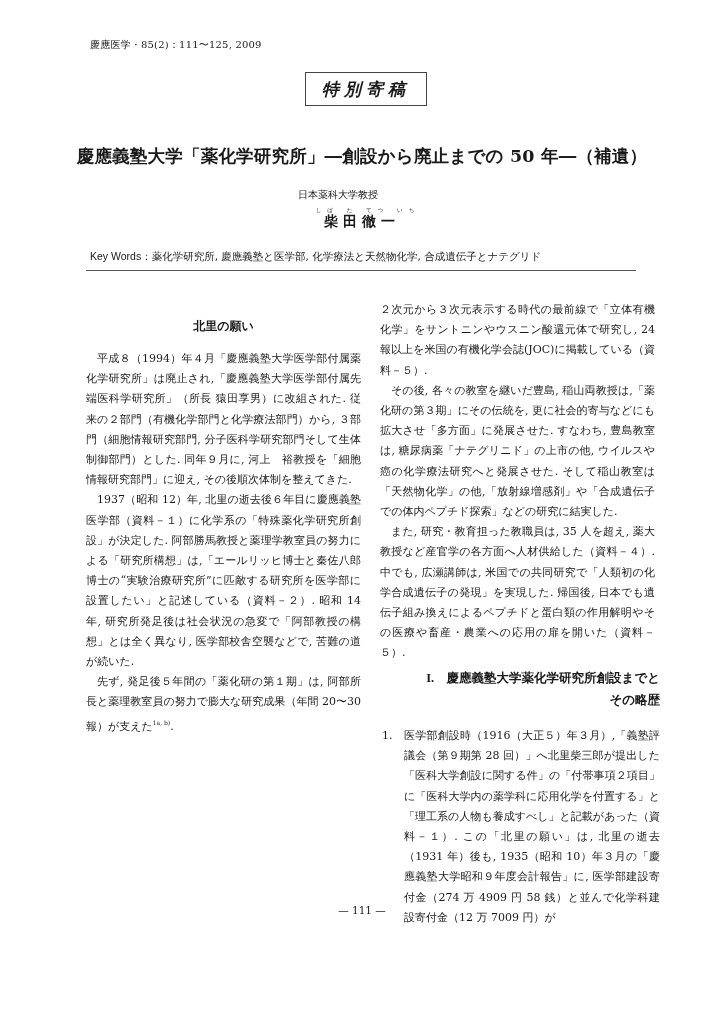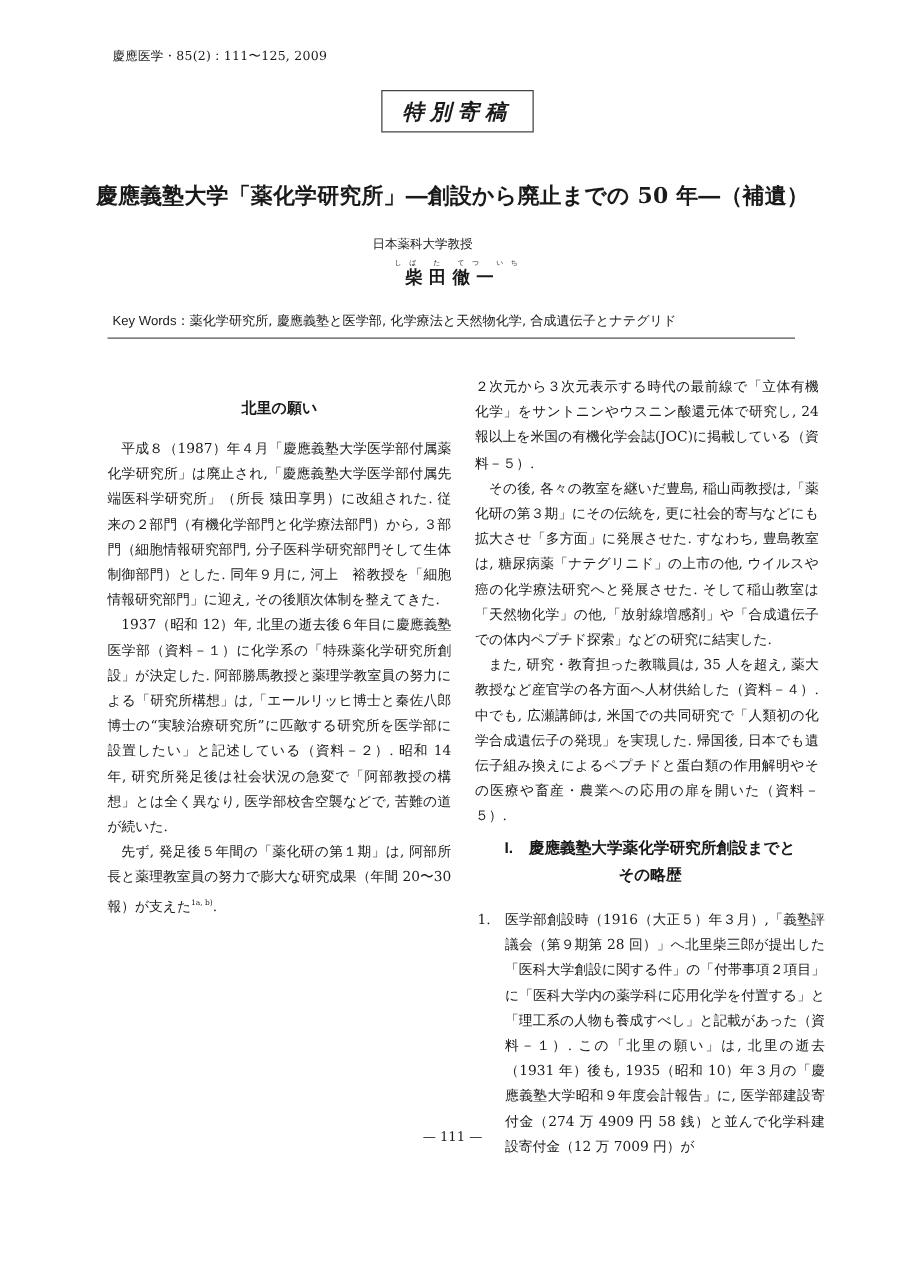--- a/index.html
+++ b/index.html
@@ -33,22 +33,22 @@
   .col { position: absolute; width: 275px; font-size: 11px; line-height: 20.2px; text-align: justify; }
   .col-left { left: 86px; top: 318px; }
   .col-right { left: 380px; top: 300px; }
   .col p { margin: 0; text-indent: 1em; }
   .col p.noindent { text-indent: 0; }
   .sec-intro {
     position: absolute; left: 86px; width: 275px; top: 318px; text-align: center;
     font-family: "DejaVu Sans", sans-serif; font-weight: bold; font-size: 12px;
   }
   .sec-1 {
-    position: absolute; left: 380px; width: 280px; top: 667px; text-align: center;
-    font-family: Liberation Sans, sans-serif; font-weight: bold; font-size: 12.5px; line-height: 22px;
+    position: absolute; left: 380px; width: 280px; top: 667px; text-align: right;
+    font-family: Liberation Serif, serif; font-weight: bold; font-size: 12.5px; line-height: 22px;
   }
   .list-item { position: absolute; left: 382px; top: 726px; width: 278px; font-size: 11px; line-height: 20.2px; text-align: justify; }
   .list-item .num { position: absolute; left: 0; top: 0; }
   .list-item .body { margin-left: 22px; }
   .page-num { position: absolute; left: 0; width: 724px; top: 904px; text-align: center; font-size: 10.5px; }
   sup { font-size: 6px; }
 </style>
 </head>
 <body>
 
@@ -63,21 +63,21 @@
 <div class="author">柴田徹一</div>
 
 <div class="keywords">
   <span style="font-family:'Liberation Sans',sans-serif;">Key Words：</span><span>薬化学研究所, 慶應義塾と医学部, 化学療法と天然物化学, 合成遺伝子とナテグリド</span>
 </div>
 <div class="kw-rule"></div>
 
 <div class="sec-intro">北里の願い</div>
 
 <div class="col col-left" style="top:349px;">
-  <p>平成８（1987）年４月「慶應義塾大学医学部付属薬化学研究所」は廃止され,「慶應義塾大学医学部付属先端医科学研究所」（所長 猿田享男）に改組された. 従来の２部門（有機化学部門と化学療法部門）から, ３部門（細胞情報研究部門, 分子医科学研究部門そして生体制御部門）とした. 同年９月に, 河上　裕教授を「細胞情報研究部門」に迎え, その後順次体制を整えてきた.</p>
+  <p>平成８（1994）年４月「慶應義塾大学医学部付属薬化学研究所」は廃止され,「慶應義塾大学医学部付属先端医科学研究所」（所長 猿田享男）に改組された. 従来の２部門（有機化学部門と化学療法部門）から, ３部門（細胞情報研究部門, 分子医科学研究部門そして生体制御部門）とした. 同年９月に, 河上　裕教授を「細胞情報研究部門」に迎え, その後順次体制を整えてきた.</p>
   <p>1937（昭和 12）年, 北里の逝去後６年目に慶應義塾医学部（資料－１）に化学系の「特殊薬化学研究所創設」が決定した. 阿部勝馬教授と薬理学教室員の努力による「研究所構想」は,「エールリッヒ博士と秦佐八郎博士の“実験治療研究所”に匹敵する研究所を医学部に設置したい」と記述している（資料－２）. 昭和 14 年, 研究所発足後は社会状況の急変で「阿部教授の構想」とは全く異なり, 医学部校舎空襲などで, 苦難の道が続いた.</p>
   <p><span>先ず, 発足後５年間の「薬化研の第１期」は, 阿部所長と薬理教室員の努力で膨大な研究成果（年間 20〜30 報）が支えた</span><sup>1a, b)</sup><span>.</span></p>
 </div>
 
 <div class="col col-right">
   <p class="noindent">２次元から３次元表示する時代の最前線で「立体有機化学」をサントニンやウスニン酸還元体で研究し, 24 報以上を米国の有機化学会誌(JOC)に掲載している（資料－５）.</p>
   <p>その後, 各々の教室を継いだ豊島, 稲山両教授は,「薬化研の第３期」にその伝統を, 更に社会的寄与などにも拡大させ「多方面」に発展させた. すなわち, 豊島教室は, 糖尿病薬「ナテグリニド」の上市の他, ウイルスや癌の化学療法研究へと発展させた. そして稲山教室は「天然物化学」の他,「放射線増感剤」や「合成遺伝子での体内ペプチド探索」などの研究に結実した.</p>
   <p>また, 研究・教育担った教職員は, 35 人を超え, 薬大教授など産官学の各方面へ人材供給した（資料－４）. 中でも, 広瀬講師は, 米国での共同研究で「人類初の化学合成遺伝子の発現」を実現した. 帰国後, 日本でも遺伝子組み換えによるペプチドと蛋白類の作用解明やその医療や畜産・農業への応用の扉を開いた（資料－５）.</p>
 </div>
 

